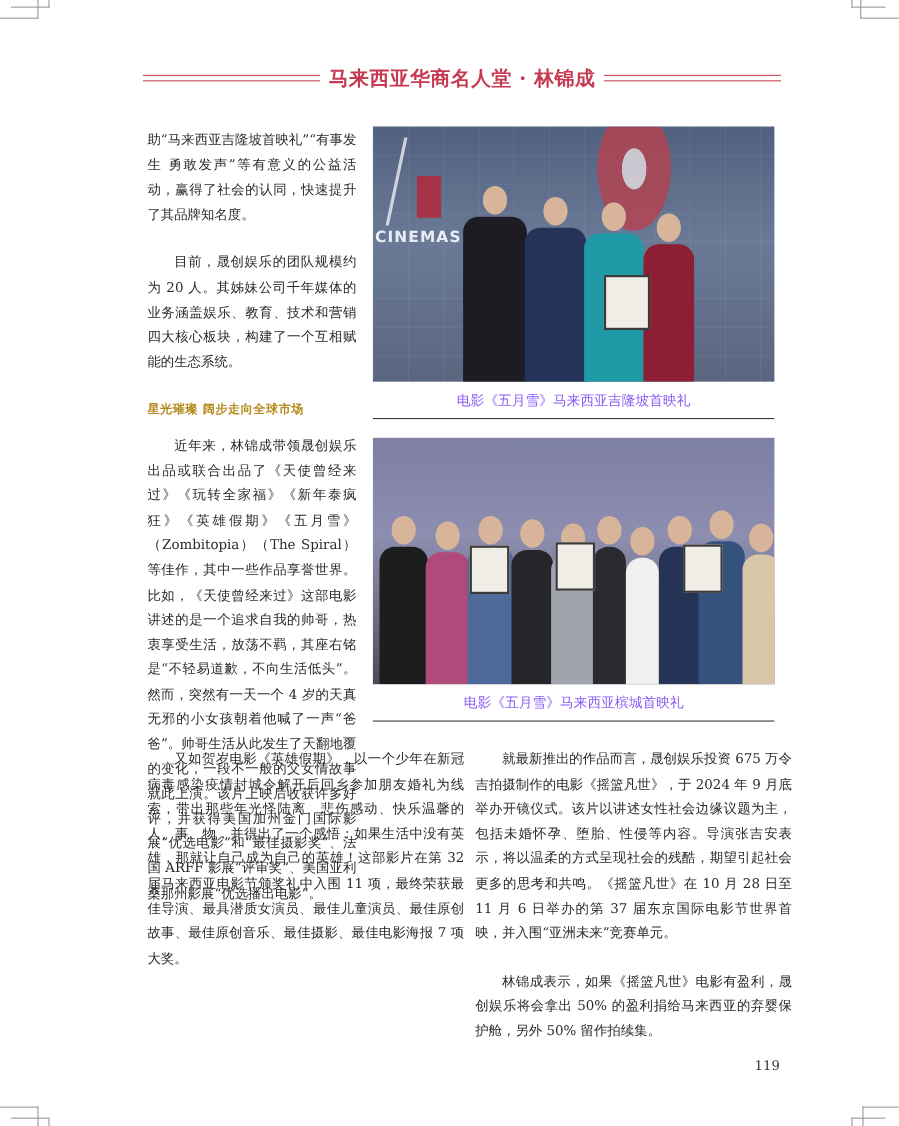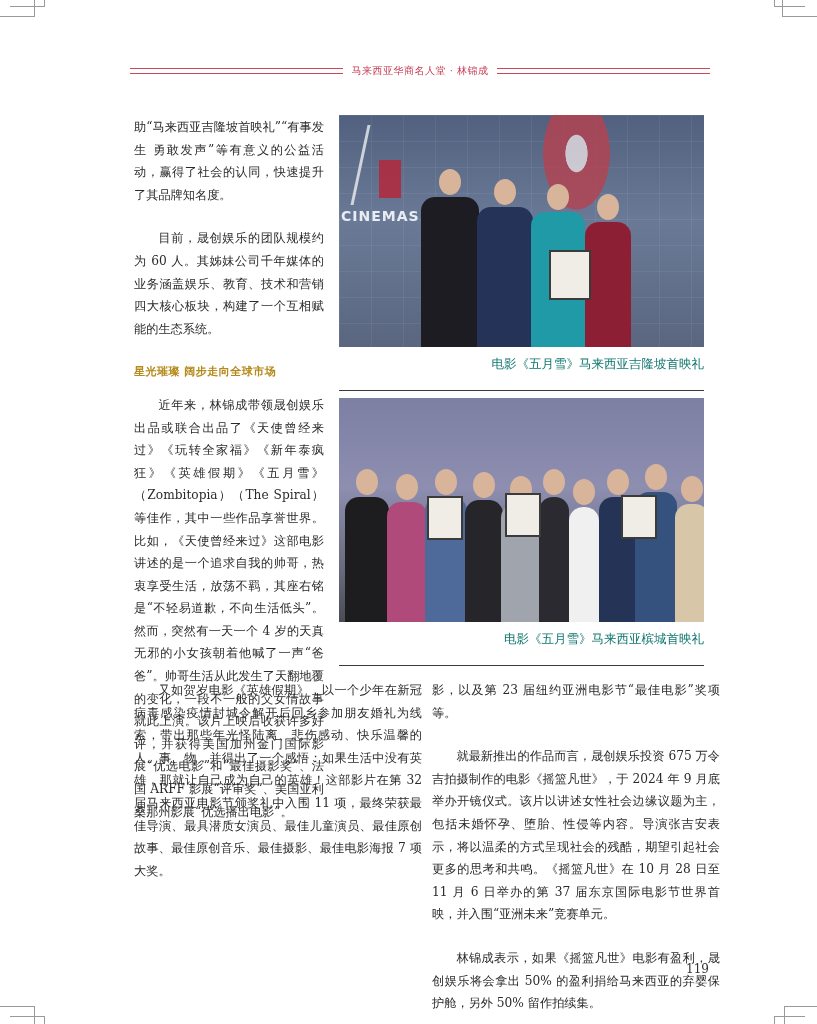--- a/index.html
+++ b/index.html
@@ -9,21 +9,21 @@
     font-family:"DejaVu Serif", "Liberation Serif", serif;
     color:#2a2a2a;
   }
   .crop { position:absolute; border-color:#9a9a9a; border-style:solid; border-width:0; }
   .header {
     position:absolute; left:130px; top:62px; width:580px; height:18px;
     display:flex; align-items:center; gap:8px;
   }
   .header .rule { flex:1; height:4px; border-top:1px solid #c9485b; border-bottom:1px solid #c9485b; }
   .header .title {
-    color:#c63a52; font-weight:normal; font-size:10px; white-space:nowrap;
+    color:#c63a52; font-weight:bold; font-size:18px; white-space:nowrap;
     letter-spacing:0.5px;
   }
   .col-left {
     position:absolute; left:134px; top:116px; width:190px;
     font-size:12.2px; line-height:22.6px; text-align:justify;
   }
   .col-left p { margin:0 0 21px 0; text-indent:2em; }
   .col-left p.cont { text-indent:0; }
   .section-head {
     color:#b48a1c; font-family:"DejaVu Sans", sans-serif; font-weight:bold;
@@ -47,21 +47,21 @@
   .cinemas { position:absolute; left:2px; top:93px; color:#e8ecf4; font-family:"DejaVu Sans", sans-serif;
     font-weight:bold; font-size:14px; letter-spacing:1px; }
   .logo-calli { position:absolute; left:20px; top:10px; width:40px; height:80px;
     border-left:3px solid rgba(255,255,255,0.7); transform:skewX(-12deg); }
   .logo-red { position:absolute; left:40px; top:45px; width:22px; height:38px; background:#b3283c; opacity:0.85; }
   .person { position:absolute; bottom:0; border-radius:14px 14px 0 0; }
   .person .head { position:absolute; left:50%; width:22px; height:26px; margin-left:-11px; top:-28px;
     border-radius:50%; background:#d8b49a; }
   .certificate { position:absolute; background:#f0ece6; border:2px solid #3b3b3b; }
   .caption {
-    text-align:right; font-size:12.5px; padding:9px 0 17px; color:#0f766e;
+    text-align:center; font-size:12.5px; padding:9px 0 7px; color:#8b5cf6;
     font-family:"DejaVu Sans", sans-serif;
     border-bottom:1.5px solid #3a3a3a;
   }
   .bottom-col {
     position:absolute; top:679px; width:288px;
     font-size:12.2px; line-height:22.6px; text-align:justify;
   }
   .bottom-col p { margin:0 0 21px 0; text-indent:2em; }
   .bottom-col p.cont { text-indent:0; }
   .page-num { position:absolute; left:686px; top:962px; font-size:12px; color:#333; }
@@ -79,21 +79,21 @@
 <div class="crop" style="left:774px;top:1016px;width:30px;height:8px;border-left-width:1px;border-top-width:1px;"></div>
 
 <div class="header">
   <div class="rule"></div>
   <div class="title">马来西亚华商名人堂 · 林锦成</div>
   <div class="rule"></div>
 </div>
 
 <div class="col-left">
   <p class="cont">助“马来西亚吉隆坡首映礼”“有事发生 勇敢发声”等有意义的公益活动，赢得了社会的认同，快速提升了其品牌知名度。</p>
-  <p>目前，晟创娱乐的团队规模约为 60 人。其姊妹公司千年媒体的业务涵盖娱乐、教育、技术和营销四大核心板块，构建了一个互相赋能的生态系统。</p>
+  <p>目前，晟创娱乐的团队规模约为 20 人。其姊妹公司千年媒体的业务涵盖娱乐、教育、技术和营销四大核心板块，构建了一个互相赋能的生态系统。</p>
   <div class="section-head">星光璀璨 阔步走向全球市场</div>
   <p>近年来，林锦成带领晟创娱乐出品或联合出品了《天使曾经来过》《玩转全家福》《新年泰疯狂》《英雄假期》《五月雪》（Zombitopia）（The Spiral）等佳作，其中一些作品享誉世界。比如，《天使曾经来过》这部电影讲述的是一个追求自我的帅哥，热衷享受生活，放荡不羁，其座右铭是“不轻易道歉，不向生活低头”。然而，突然有一天一个 4 岁的天真无邪的小女孩朝着他喊了一声“爸爸”。帅哥生活从此发生了天翻地覆的变化，一段不一般的父女情故事就此上演。该片上映后收获许多好评，并获得美国加州金门国际影展“优选电影”和“最佳摄影奖”、法国 ARFF 影展“评审奖”、美国亚利桑那州影展“优选播出电影”。</p>
 </div>
 
 <div class="figure" style="top:115px;">
   <div class="photo photo1">
     <div class="logo-calli"></div>
     <div class="logo-red"></div>
     <div class="poster-face"></div>
     <div class="cinemas">CINEMAS 18</div>
@@ -150,18 +150,17 @@
     <div class="certificate" style="left:166px;top:95px;width:32px;height:40px;"></div>
     <div class="certificate" style="left:282px;top:97px;width:32px;height:40px;"></div>
   </div>
   <div class="caption">电影《五月雪》马来西亚槟城首映礼</div>
 </div>
 
 <div class="bottom-col" style="left:134px;">
   <p>又如贺岁电影《英雄假期》，以一个少年在新冠病毒感染疫情封城令解开后回乡参加朋友婚礼为线索，带出那些年光怪陆离、悲伤感动、快乐温馨的人、事、物，并得出了一个感悟：如果生活中没有英雄，那就让自己成为自己的英雄！这部影片在第 32 届马来西亚电影节颁奖礼中入围 11 项，最终荣获最佳导演、最具潜质女演员、最佳儿童演员、最佳原创故事、最佳原创音乐、最佳摄影、最佳电影海报 7 项大奖。</p>
 </div>
 <div class="bottom-col" style="left:432px;">
-  <p class="cont">影，以及第 23 届纽约亚洲电影节“最佳电影”奖项等。</p>
   <p>就最新推出的作品而言，晟创娱乐投资 675 万令吉拍摄制作的电影《摇篮凡世》，于 2024 年 9 月底举办开镜仪式。该片以讲述女性社会边缘议题为主，包括未婚怀孕、堕胎、性侵等内容。导演张吉安表示，将以温柔的方式呈现社会的残酷，期望引起社会更多的思考和共鸣。《摇篮凡世》在 10 月 28 日至 11 月 6 日举办的第 37 届东京国际电影节世界首映，并入围“亚洲未来”竞赛单元。</p>
   <p>林锦成表示，如果《摇篮凡世》电影有盈利，晟创娱乐将会拿出 50% 的盈利捐给马来西亚的弃婴保护舱，另外 50% 留作拍续集。</p>
 </div>
 
 <div class="page-num">119</div>
 
 </body></html>

